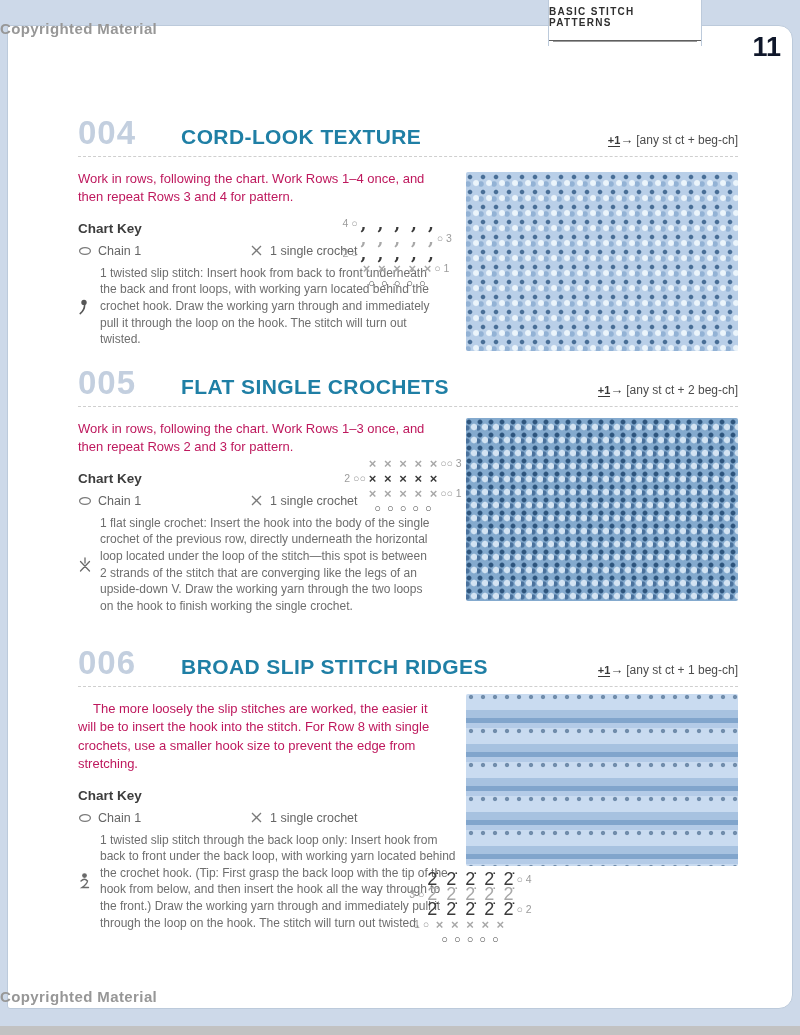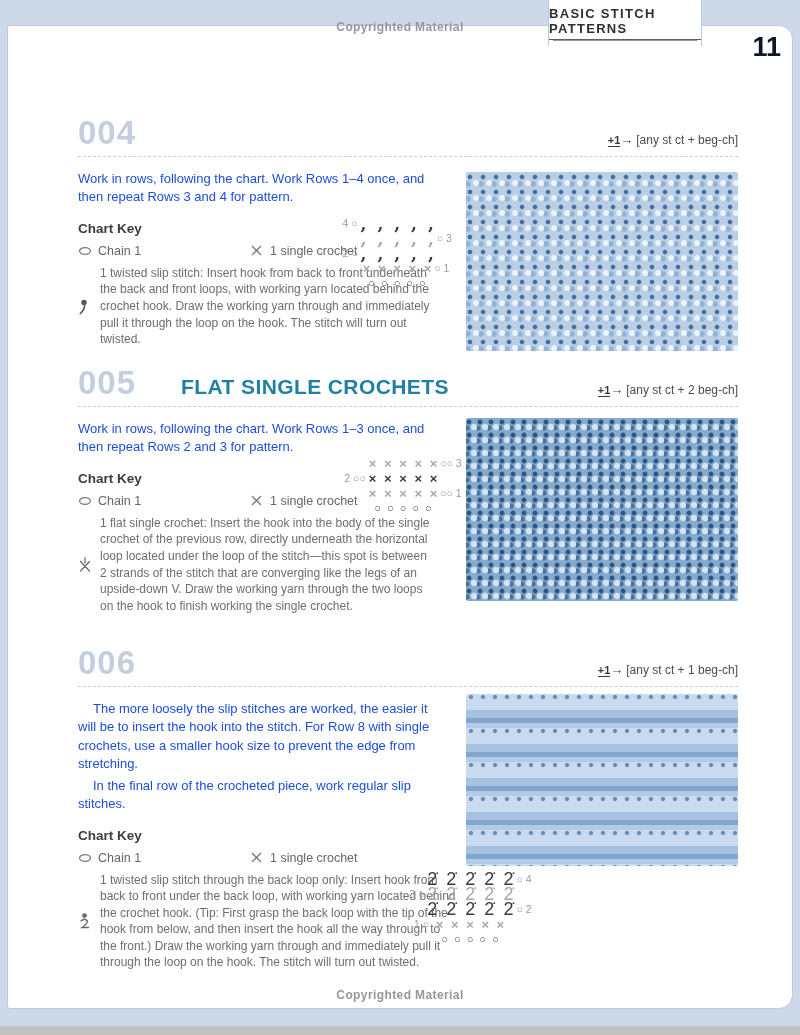--- a/index.html
+++ b/index.html
@@ -11,33 +11,33 @@
   }
   
   .sheet{
     position:absolute;left:7px;right:7px;top:25px;bottom:26px;
     background:#ffffff;border:1px solid #bccadb;
     border-radius:3px 14px 14px 3px;
   }
   .bottom-bar{position:absolute;left:0;right:0;bottom:0;height:9px;background:#c2c2c2;}
   
   .copyright{
-    position:absolute;left:0;width:100%;text-align:center;
-    color:#979797;font-size:12px;font-weight:bold;letter-spacing:.4px;
+    position:absolute;left:0;width:100%;
+    color:#979797;font-size:15px;font-weight:bold;letter-spacing:.4px;
   }
   .copyright.top{top:20px;}
   .copyright.bottom{top:988px;}
   .header-tab{
     position:absolute;left:548px;top:0;width:152px;height:46px;
     background:#ffffff;border:1px solid #bccadb;border-top:none;border-bottom:none;
     display:flex;align-items:center;justify-content:center;
   }
   .header-tab .tab-label{
-    font-size:13px;font-weight:bold;color:#2f2f2f;letter-spacing:1.3px;
-    border-bottom:1px solid #5f5f5f;padding-bottom:3px;
+    font-size:10px;font-weight:bold;color:#2f2f2f;letter-spacing:1.3px;
+    border-bottom:1px solid #5f5f5f;padding-bottom:12px;
     box-shadow:0 5px 0 -4px #9a9a9a;
   }
   .page-num{
     position:absolute;right:19px;top:32px;
     color:#0f172a;font-size:27px;font-weight:bold;
   }
   
   .sec{position:absolute;left:78px;width:660px;}
   .sec1{top:116px;height:252px;}
   .sec2{top:366px;height:282px;}
@@ -50,21 +50,21 @@
   .sec-title{
     font-size:21px;font-weight:bold;color:#1f7fa5;letter-spacing:.4px;
     margin:0;line-height:1;
   }
   .sec-meta{margin-left:auto;display:flex;align-items:baseline;font-size:12px;color:#4c4c4c;}
   .plus1{font-size:11px;font-weight:bold;color:#3b3b3b;border-bottom:1px solid #3b3b3b;}
   .meta-arrow{font-size:13px;color:#3b3b3b;margin-right:5px;letter-spacing:-2px;}
   .rule{border-top:1px dashed #cfcfcf;margin-top:7px;margin-bottom:13px;}
   .body-col{width:382px;}
   .body-col p{
-    margin:0 16px 3px 0;font-size:13px;line-height:1.42;color:#1d4ed8;
+    margin:0 16px 3px 0;font-size:13px;line-height:1.42;color:#be185d;
   }
   .body-col p.indent{text-indent:15px;}
   
   .key-title{font-size:13.5px;font-weight:bold;color:#3d3d3d;margin:14px 0 8px 0;}
   .key-row{display:flex;align-items:center;font-size:12.5px;color:#666;margin-bottom:7px;}
   .key-item{display:flex;align-items:center;}
   .key-item.first{width:172px;}
   .kicon{display:inline-flex;width:20px;justify-content:flex-start;}
   .key-desc{display:flex;margin-top:2px;}
   .key-desc .kicon{width:22px;align-items:center;padding-top:2px;}
@@ -127,20 +127,21 @@
 
 <div class="header-tab">
   <span class="tab-label">BASIC STITCH PATTERNS</span>
 </div>
 
 <div class="page-num">11</div>
 
 <div class="sec sec1">
   <div class="sec-head">
     <span class="sec-num">004</span>
+    <h2 class="sec-title">CORD-LOOK TEXTURE</h2>
     <div class="sec-meta">
       <span class="plus1">+1</span>
       <span class="meta-arrow">→</span>
       <span class="meta-note">[any st ct + beg-ch]</span>
     </div>
   </div>
   <div class="rule"></div>
   <div class="body-col">
     <p>Work in rows, following the chart. Work Rows 1–4 once, and then repeat Rows 3 and 4 for pattern.</p>
     <h3 class="key-title">Chart Key</h3>
@@ -264,30 +265,30 @@
       <span class="c-cells">○ ○ ○ ○ ○</span>
       <span class="c-right"></span>
     </div>
   </div>
   <div class="photo photo2"></div>
 </div>
 
 <div class="sec sec3">
   <div class="sec-head">
     <span class="sec-num">006</span>
+    <h2 class="sec-title">BROAD SLIP STITCH RIDGES</h2>
     <div class="sec-meta">
       <span class="plus1">+1</span>
       <span class="meta-arrow">→</span>
       <span class="meta-note">[any st ct + 1 beg-ch]</span>
     </div>
   </div>
   <div class="rule"></div>
   <div class="body-col">
     <p class="indent">The more loosely the slip stitches are worked, the easier it will be to insert the hook into the stitch. For Row 8 with single crochets, use a smaller hook size to prevent the edge from stretching.</p>
-    <p class="indent">In the final row of the crocheted piece, work regular slip stitches.</p>
     <h3 class="key-title">Chart Key</h3>
     <div class="key-row">
       <span class="key-item first">
         <span class="kicon">
           <svg width="14" height="10" viewBox="0 0 14 10">
               <ellipse cx="7" cy="5" rx="5.4" ry="3.4" fill="none" stroke="#7a7a7a" stroke-width="1.3"></ellipse>
             </svg>
         </span>
         <span>Chain 1</span>
       </span>

